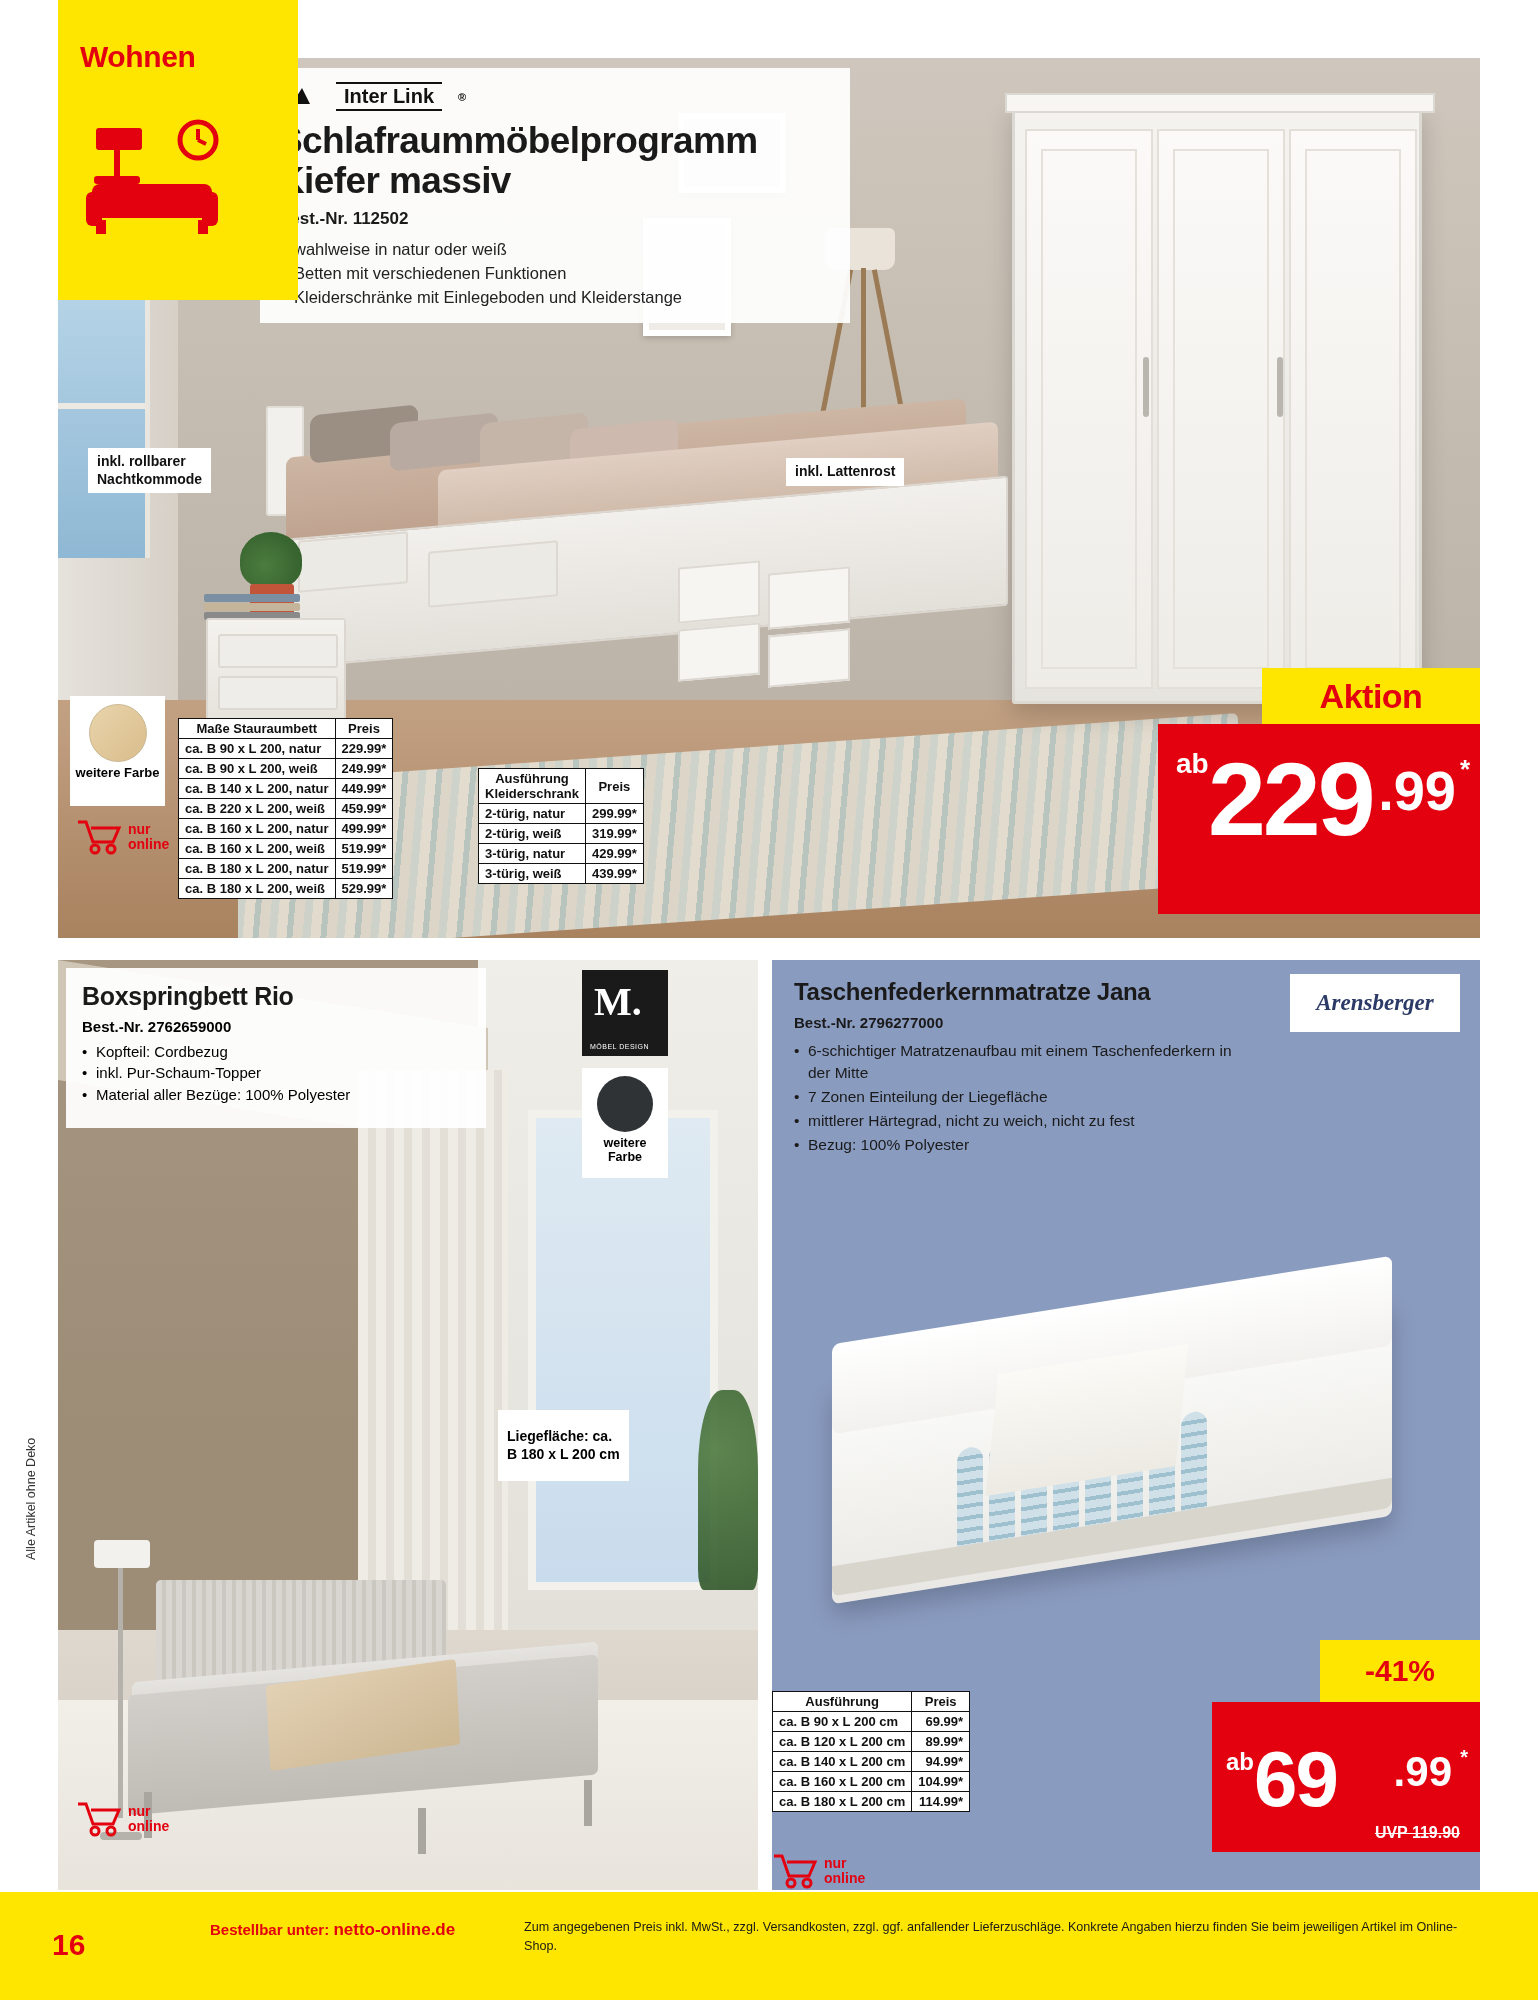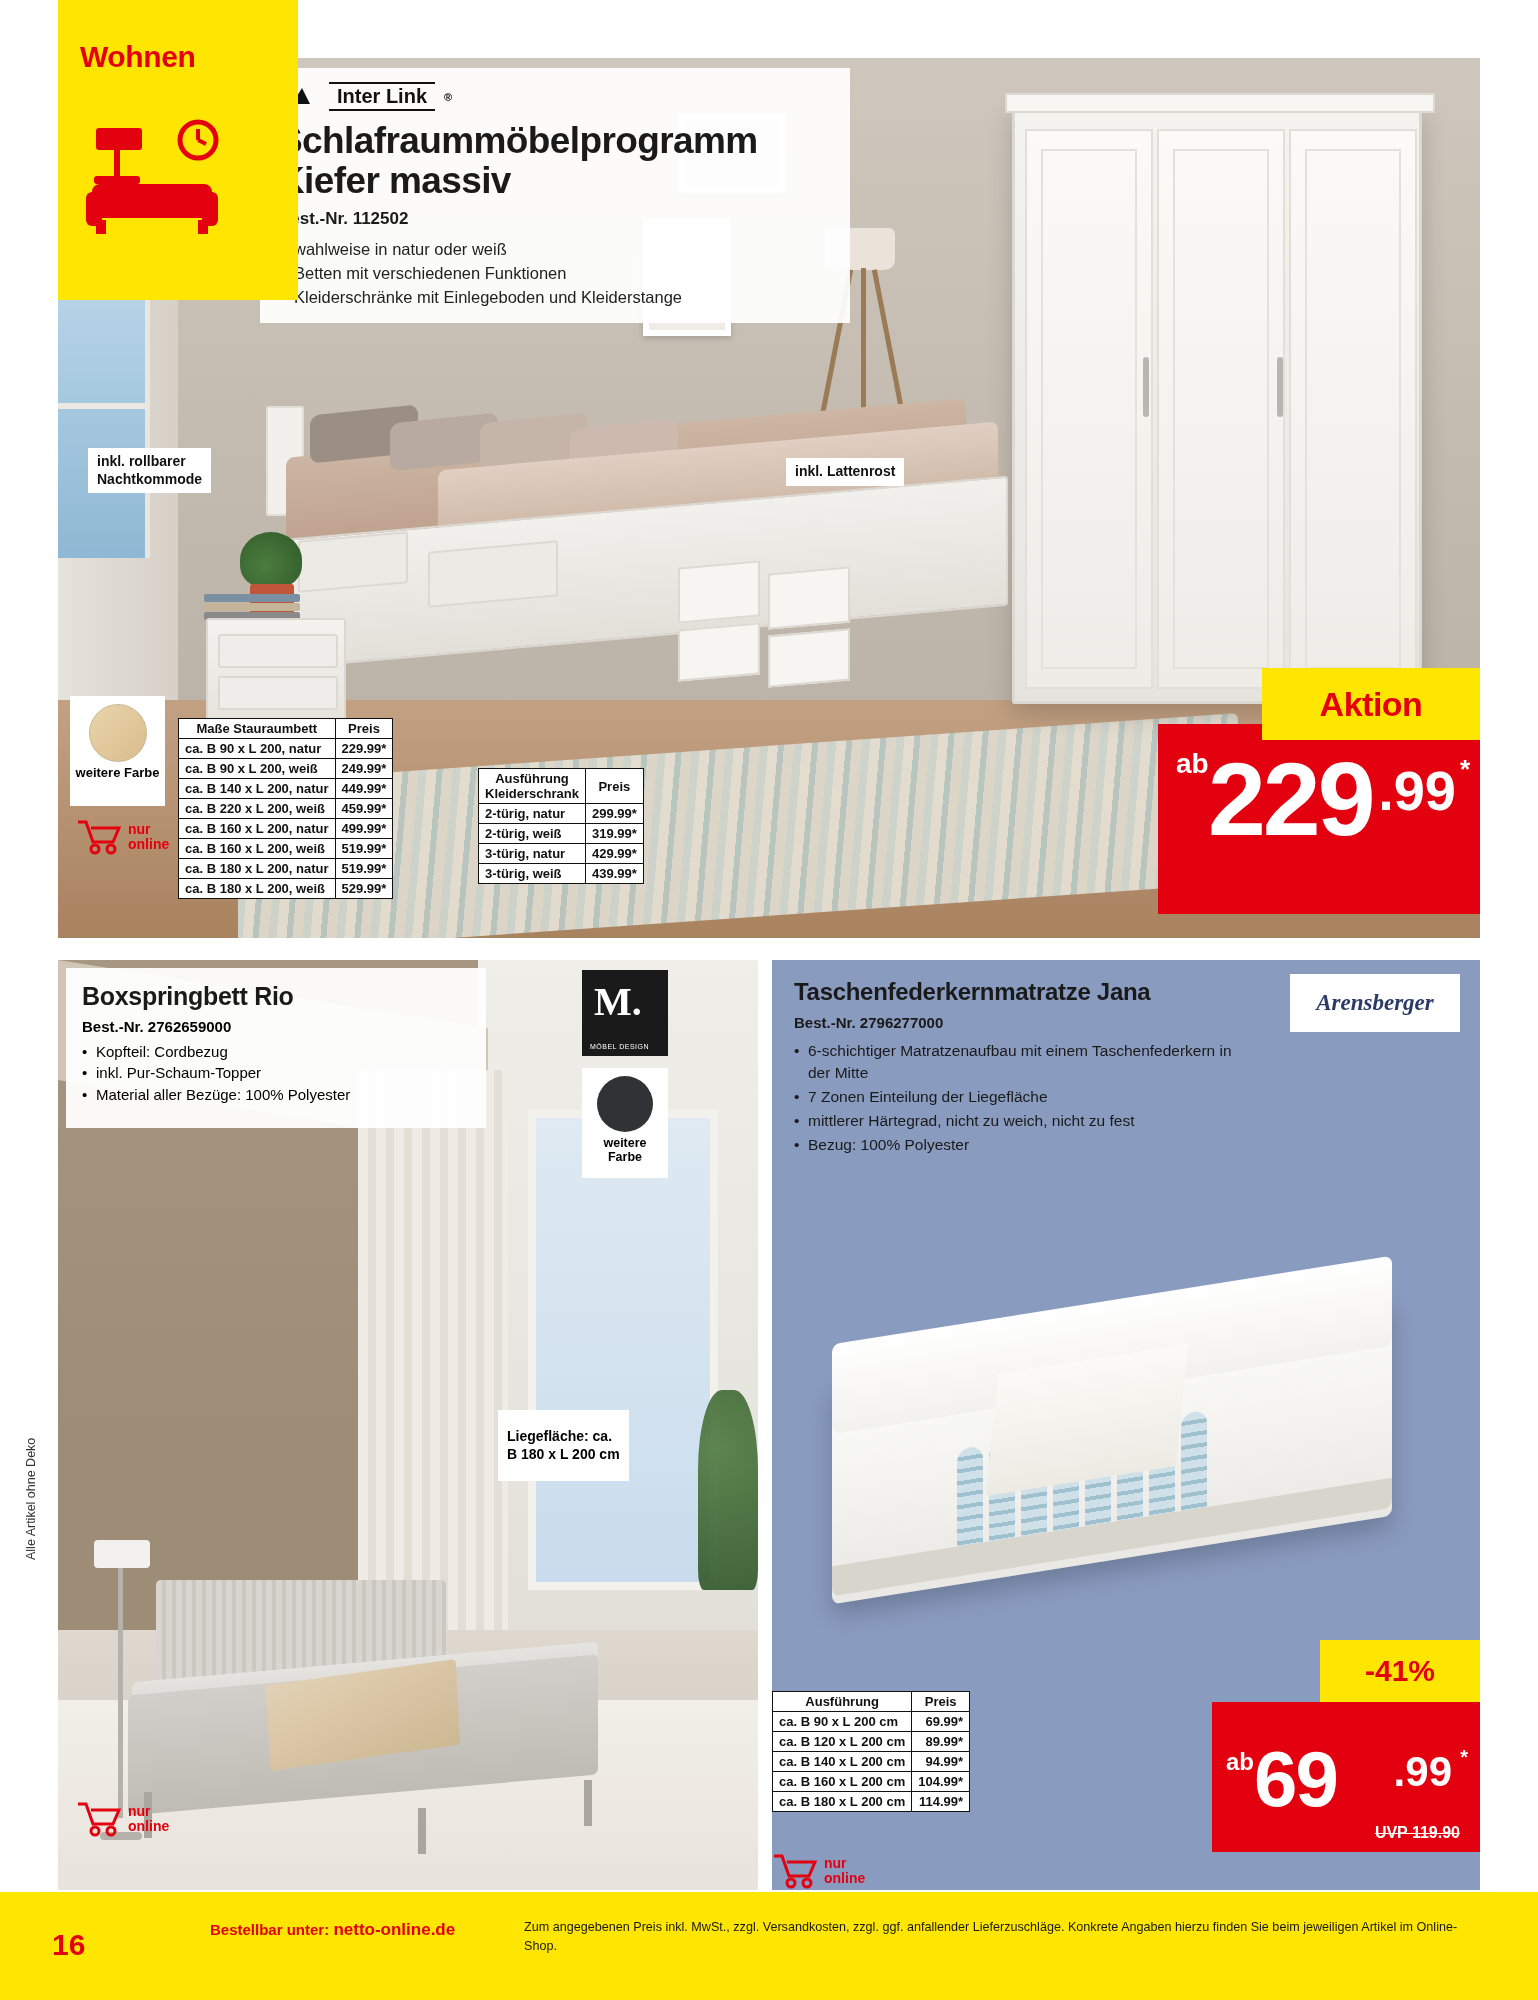--- a/index.html
+++ b/index.html
@@ -92,21 +92,21 @@
   .books { position:absolute; left:146px; top:536px; width:96px; height:26px; }
   .books div { position:absolute; left:0; width:96px; height:8px; border-radius:2px; }
 
   .rug { position:absolute; left:180px; top:690px; width:1000px; height:170px; background:repeating-linear-gradient(95deg,#ded9cd 0 10px,#cfd6cf 10px 18px,#e5e0d3 18px 28px,#b9c7c3 28px 34px); transform:skewY(-4deg); border-radius:6px; opacity:.95; }
 
   
   .brand-box {
     position:absolute; left:202px; top:10px; width:590px; height:255px;
     background:rgba(255,255,255,0.93); z-index:10; padding:14px 18px;
   }
-  .inter-link { display:flex; align-items:center; gap:9px; }
+  .inter-link { display:flex; align-items:center; gap:16px; }
   .inter-link .logo-mark { width:42px; height:22px; }
   .inter-link .logo-text {
     font-weight:bold; font-size:20px; color:#111;
     border-top:2px solid #111; border-bottom:2px solid #111; padding:1px 8px;
   }
   .hero-title { margin-top:10px; font-size:37px; line-height:1.08; font-weight:bold; color:#1a1a1a; letter-spacing:-0.6px; }
   .hero-best { margin-top:8px; font-size:17px; font-weight:bold; color:#1a1a1a; }
   .bullets { margin-top:8px; font-size:16.5px; line-height:1.46; color:#222; }
   .bullets li { list-style:none; position:relative; padding-left:16px; }
   .bullets li:before { content:"•"; position:absolute; left:0; top:0; }
@@ -127,21 +127,21 @@
   .tbl-bed { position:absolute; left:120px; top:660px; z-index:11; }
   .tbl-wardrobe { position:absolute; left:420px; top:710px; z-index:11; }
 
   .cart-badge { position:absolute; display:flex; align-items:center; gap:6px; z-index:12; }
   .cart-badge .cart-icon { width:46px; height:38px; }
   .cart-badge .cart-text { font-size:14px; font-weight:bold; color:#e3000f; line-height:1.1; }
 
   .cart-top { left:18px; top:760px; }
 
   .aktion-flag {
-    position:absolute; right:0px; top:610px; width:218px; height:72px; background:#ffe600;
+    position:absolute; right:0px; top:610px; width:218px; height:56px; background:#ffe600;
     display:flex; align-items:center; justify-content:center; z-index:13;
   }
   .aktion-flag span { font-size:34px; font-weight:bold; color:#e3000f; letter-spacing:-0.5px; }
   .redbox-top {
     position:absolute; right:0px; top:666px; width:322px; height:190px; background:#e3000f; z-index:12;
   }
   .redbox-top .ab { position:absolute; left:18px; top:24px; font-size:28px; font-weight:bold; color:#fff; }
   .redbox-top .big { position:absolute; left:50px; top:30px; font-size:104px; line-height:.88; font-weight:bold; color:#fff; letter-spacing:-3px; }
   .redbox-top .cents { position:absolute; right:24px; top:34px; font-size:56px; font-weight:bold; color:#fff; }
   .redbox-top .star { position:absolute; right:10px; top:30px; font-size:26px; font-weight:bold; color:#fff; }

